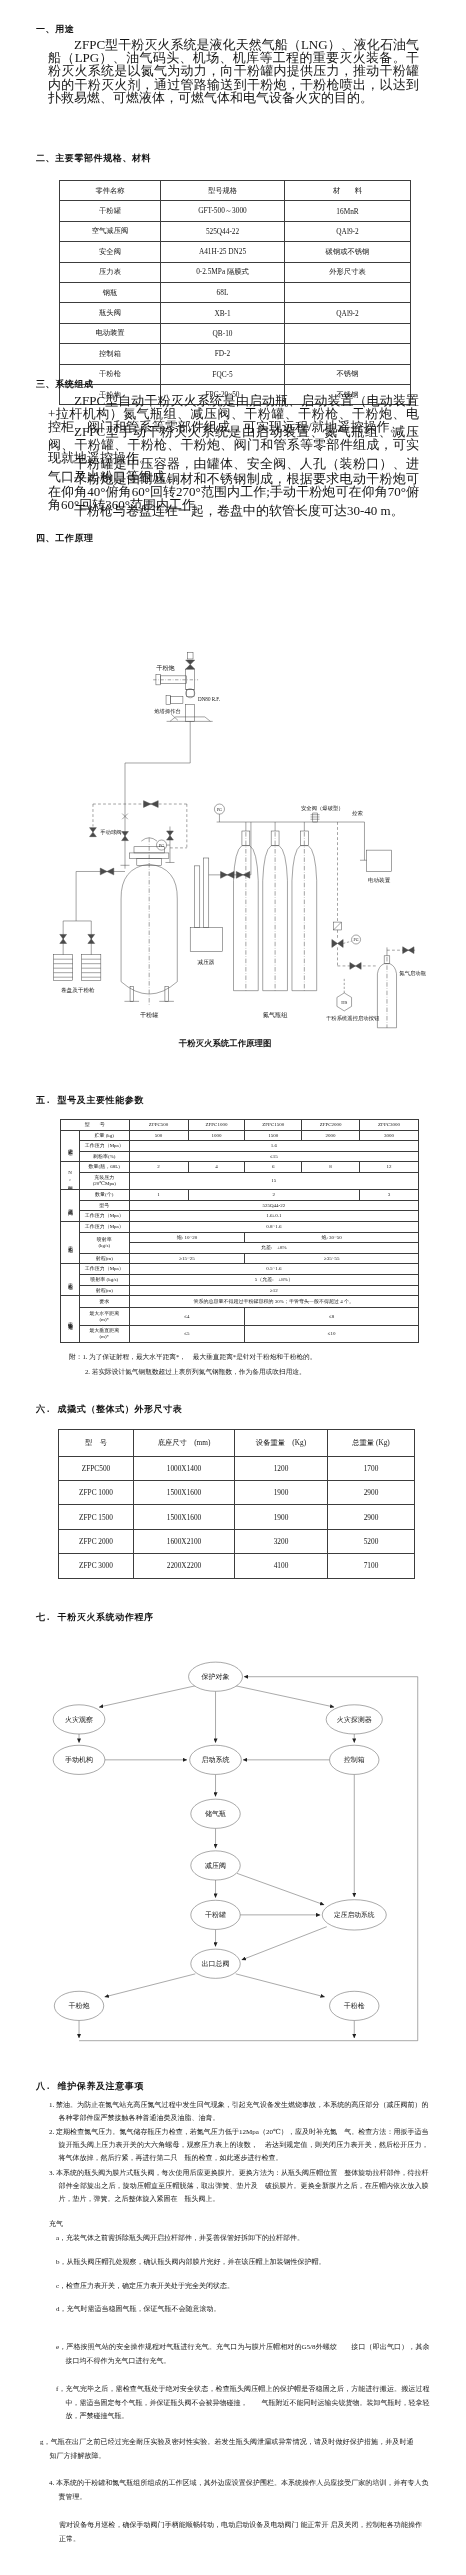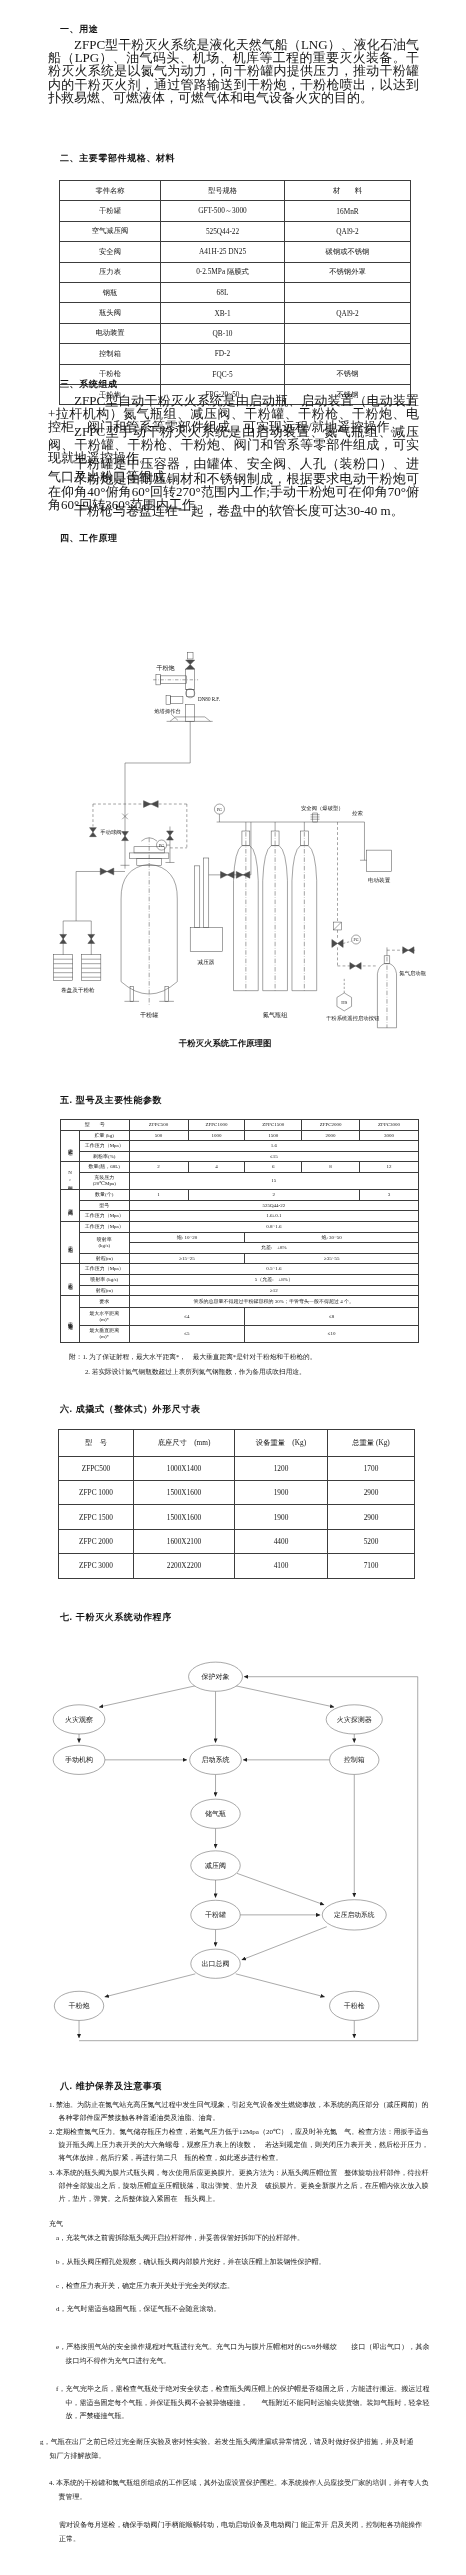--- a/index.html
+++ b/index.html
@@ -1,18 +1,18 @@
 <!DOCTYPE html>
 <html style="font-size:9px"><head>
 <meta charset="utf-8">
 <style>
   html,body{margin:0;padding:0;background:#e8e8e8;}
   .page{position:relative;width:467px;height:2576px;background:#ffffff;margin:0 auto;
         font-family:"Liberation Serif","DejaVu Serif",serif;color:#141414;}
-  .h{position:absolute;left:60px;font-family:Liberation Sans, sans-serif;
+  .h{position:absolute;left:36px;font-family:Liberation Mono, monospace;
      font-weight:bold;font-size:9px;letter-spacing:0.6px;white-space:nowrap;}
   .para{position:absolute;left:48px;width:371px;font-size:13px;line-height:13.2px;
         text-align:justify;text-indent:2em;}
   .para.lh28{line-height:13px;}
   .blk{position:absolute;font-size:7px;line-height:13.2px;text-align:justify;}
   .hang{padding-left:9.6px;text-indent:-9.6px;}
   tab,table{border-collapse:collapse;}
   table{position:absolute;border-collapse:collapse;table-layout:fixed;}
   td,th{border:0.6px solid #3c3c3c;text-align:center;vertical-align:middle;
         font-weight:normal;overflow:hidden;}
@@ -63,21 +63,21 @@
           <td>QAl9-2</td>
         </tr>
     <tr>
           <td>安全阀</td>
           <td>A41H-25 DN25</td>
           <td>碳钢或不锈钢</td>
         </tr>
     <tr>
           <td>压力表</td>
           <td>0-2.5MPa 隔膜式</td>
-          <td>不锈钢外罩</td>
+          <td>外形尺寸表</td>
         </tr>
     <tr>
           <td>钢瓶</td>
           <td>68L</td>
           <td></td>
         </tr>
     <tr>
           <td>瓶头阀</td>
           <td>XB-1</td>
           <td>QAl9-2</td>
@@ -463,21 +463,21 @@
         </tr>
     <tr>
           <td>ZFPC 1500</td>
           <td>1500X1600</td>
           <td>1900</td>
           <td>2900</td>
         </tr>
     <tr>
           <td>ZFPC 2000</td>
           <td>1600X2100</td>
-          <td>4400</td>
+          <td>3200</td>
           <td>5200</td>
         </tr>
     <tr>
           <td>ZFPC 3000</td>
           <td>2200X2200</td>
           <td>4100</td>
           <td>7100</td>
         </tr>
   </tbody>
     </table>

